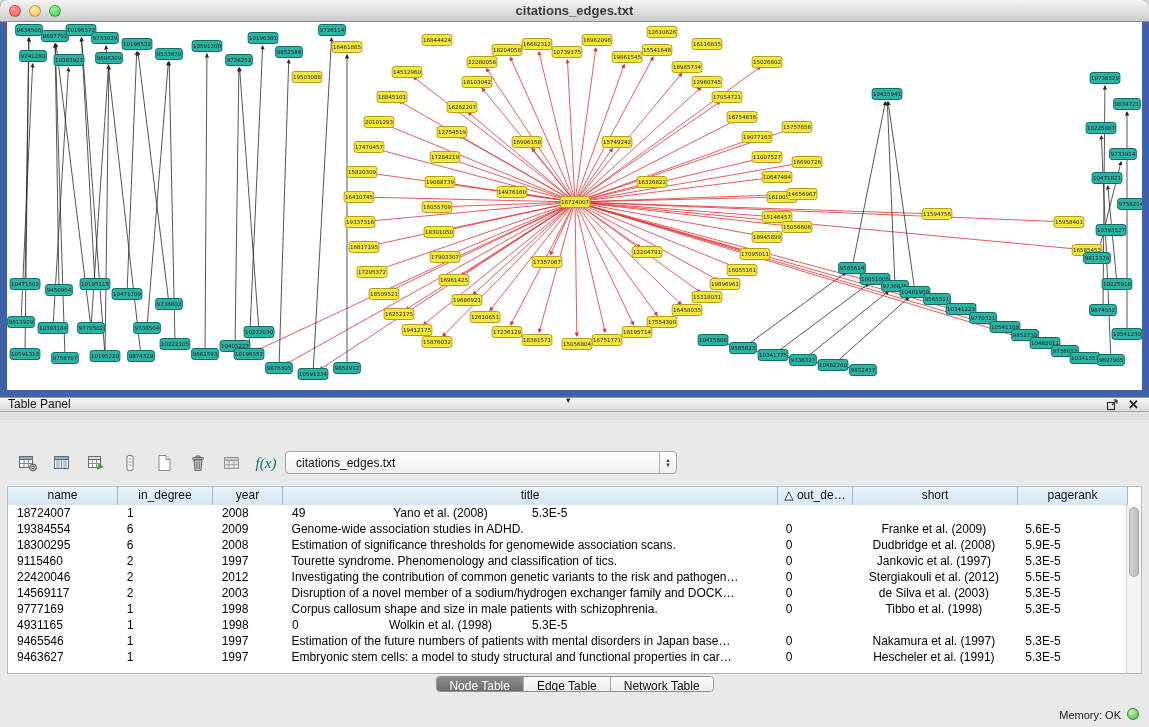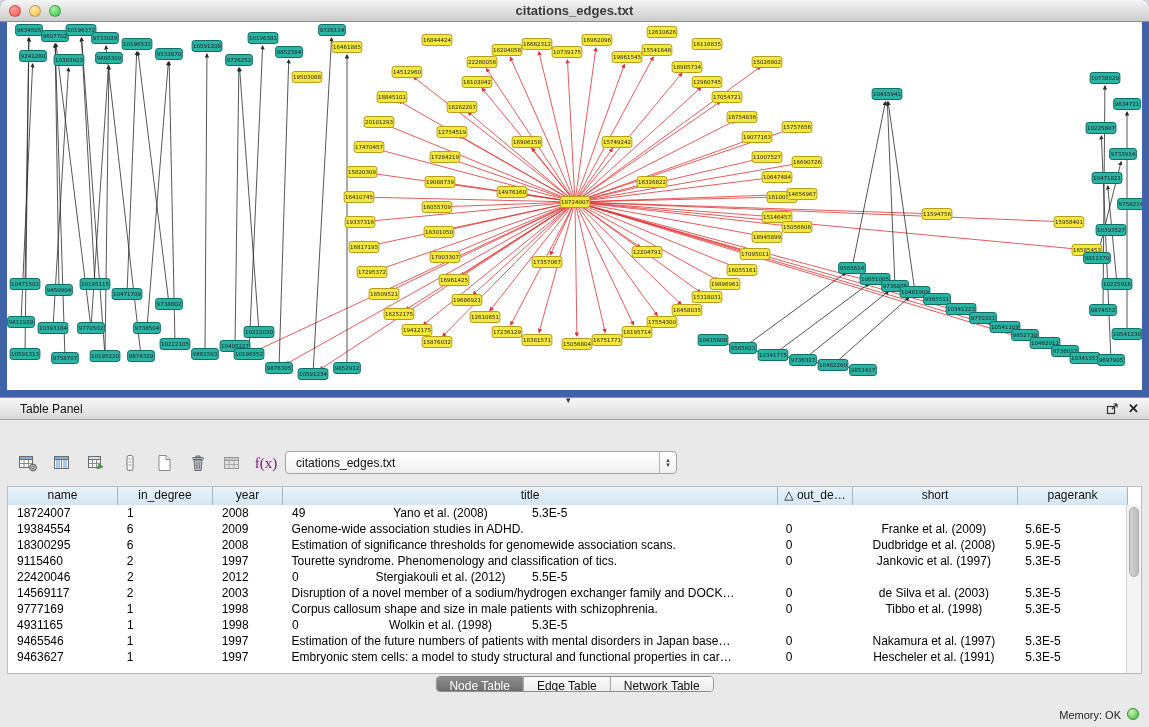--- a/index.html
+++ b/index.html
@@ -36,42 +36,42 @@
   .node-rect-y{ fill:#f4e83e; stroke:#b99c1f; stroke-width:1; }
   .node-rect-t{ fill:#2bb3a3; stroke:#0e6f66; stroke-width:1; }
   .node-label{ font-family:"DejaVu Sans", sans-serif; font-size:5.5px; fill:#1b1b1b; }
 
   #splitter-handle{
     position:absolute; left:566px; top:396px; font-size:9px; color:#333; z-index:5; line-height:9px;
   }
 
   
   #panel-bar{
-    position:absolute; left:0; top:397px; width:1149px; height:23px;
+    position:absolute; left:0; top:397px; width:1149px; height:15px;
     background:linear-gradient(#f8f8f8,#d9d9d9);
     border-top:1px solid #979797; border-bottom:1px solid #a6a6a6;
-    display:flex; align-items:center; font-size:12px; color:#111;padding-left:12px;
+    display:flex; align-items:flex-end; font-size:12px; color:#111;
   }
   #panel-title{ margin-left:8px; }
   #panel-bar-icons{ margin-left:auto; margin-right:10px; display:flex; align-items:center; gap:10px; }
   #float-btn svg{ display:block; }
   #close-btn{ font-size:13px; font-weight:bold; color:#222; line-height:12px; cursor:default; }
 
   #panel-body{
     position:absolute; left:0; top:420px; width:1149px; height:307px; background:#e9e9e9;
   }
 
   
   #toolbar{ position:absolute; left:14px; top:28px; height:30px; display:flex; align-items:center; gap:6px; }
   .tool-btn{
     width:28px; height:28px; border:none; background:transparent; padding:2px;
     display:flex; align-items:center; justify-content:center;
   }
   .tool-btn svg{ display:block; }
-  #fx-btn{ font-family:"Liberation Serif", serif; font-size:15px; color:#701a75; }
+  #fx-btn{ font-family:"Liberation Serif", serif; font-style:italic; font-size:15px; color:#0f766e; }
   #combo{
     position:absolute; left:285px; top:31px; width:392px; height:23px;
     border:1px solid #a3a3a3; border-radius:4px;
     background:linear-gradient(#ffffff,#f0f0f0);
     display:flex; align-items:center; font-size:12px; color:#111;
   }
   #combo-value{ padding-left:10px; flex:1; }
   #combo-stepper{
     width:17px; height:100%; border-left:1px solid #b5b5b5;
     display:flex; flex-direction:column; align-items:center; justify-content:center; line-height:5px;
@@ -954,20 +954,21 @@
           <div class="td col-year">1997</div>
           <div class="td col-title">Tourette syndrome. Phenomenology and classification of tics.</div>
           <div class="td col-out_degree">0</div>
           <div class="td col-short">Jankovic et al. (1997)</div>
           <div class="td col-pagerank">5.3E-5</div>
         </div>
         <div class="tr">
           <div class="td col-name">22420046</div>
           <div class="td col-in_degree">2</div>
           <div class="td col-year">2012</div>
+          <div class="td col-title">Investigating the contribution of common genetic variants to the risk and pathogen…</div>
           <div class="td col-out_degree">0</div>
           <div class="td col-short">Stergiakouli et al. (2012)</div>
           <div class="td col-pagerank">5.5E-5</div>
         </div>
         <div class="tr">
           <div class="td col-name">14569117</div>
           <div class="td col-in_degree">2</div>
           <div class="td col-year">2003</div>
           <div class="td col-title">Disruption of a novel member of a sodium/hydrogen exchanger family and DOCK…</div>
           <div class="td col-out_degree">0</div>

